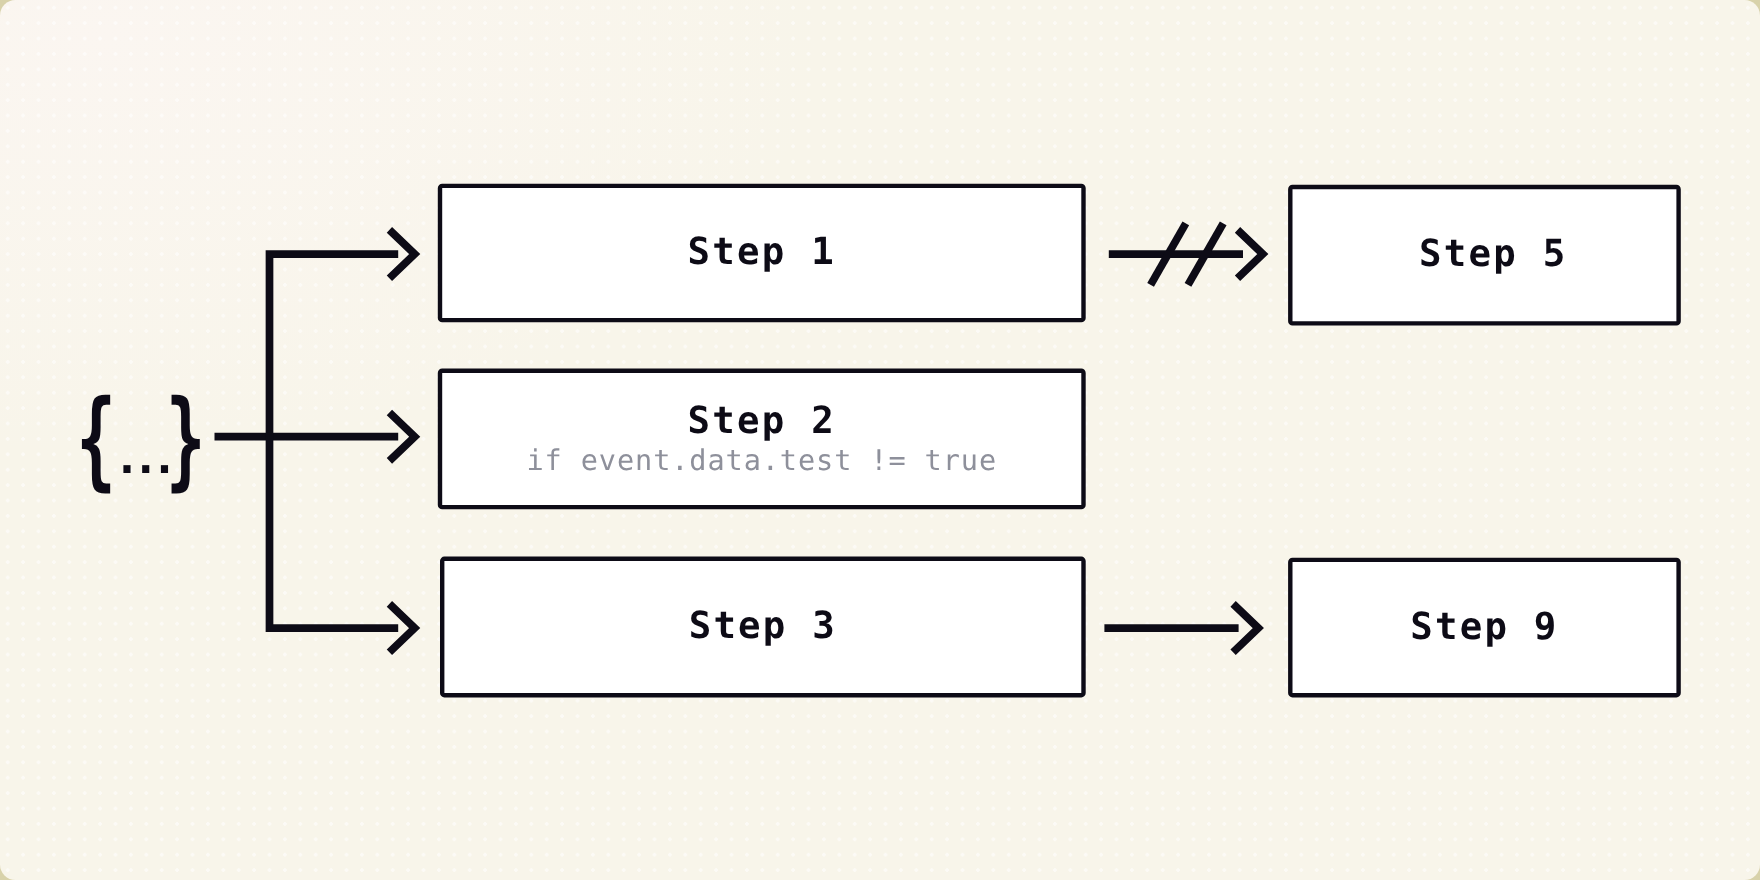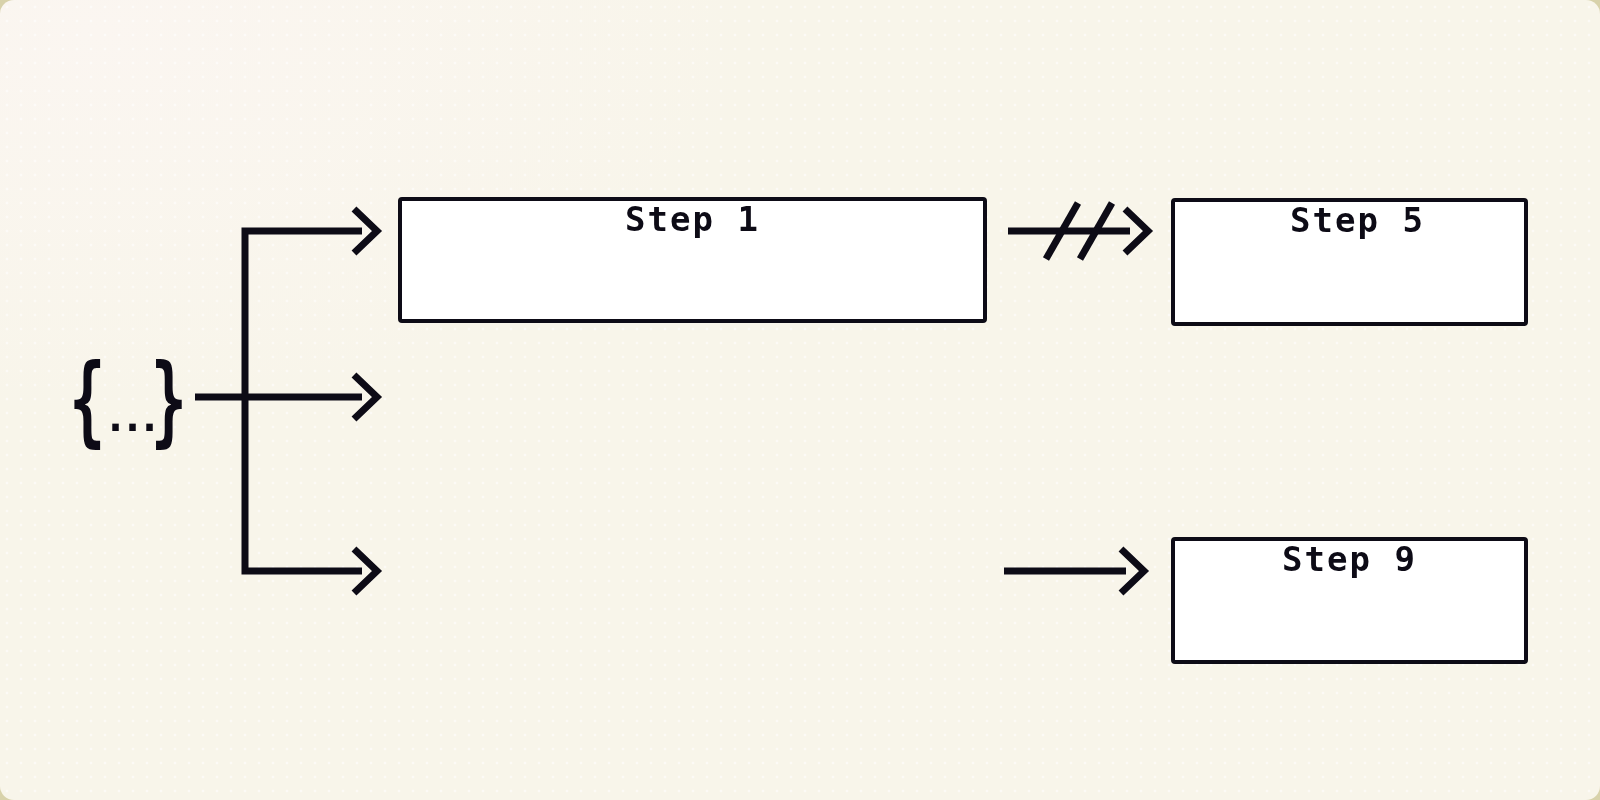--- a/index.html
+++ b/index.html
@@ -66,23 +66,22 @@
     stroke-linejoin: miter;
   }
 
   
   .node {
     position: absolute;
     background: var(--box);
     border: 4px solid var(--ink);
     border-radius: 4px;
     display: flex; flex-direction: column;
-    align-items: center; justify-content: flex-start;
+    align-items: center; justify-content: center;
     gap: 3px;
-    margin-top: 30px;
   }
   .node .title {
     font-size: 34px;
     font-weight: bold;
     letter-spacing: 2px;
     color: var(--ink);
     line-height: 1.1;
     white-space: nowrap;
   }
   .node .cond {
@@ -127,21 +126,28 @@
     <path d="M 1080 259 L 1112 203"></path>
 
     <path d="M 1004 571 H 1126"></path>
     <path d="M 1121 549 L 1144 571 L 1121 593"></path>
   </svg>
 
   <div class="node step-1">
     <span class="title">Step 1</span>
   </div>
 
+  <div class="node step-2">
+    <span class="title">Step 2</span>
+    <span class="cond">if event.data.test != true</span>
+  </div>
 
+  <div class="node step-3">
+    <span class="title">Step 3</span>
+  </div>
 
   <div class="node step-5">
     <span class="title">Step 5</span>
   </div>
 
   <div class="node step-6">
     <span class="title">Step 9</span>
   </div>
 
 </div>

